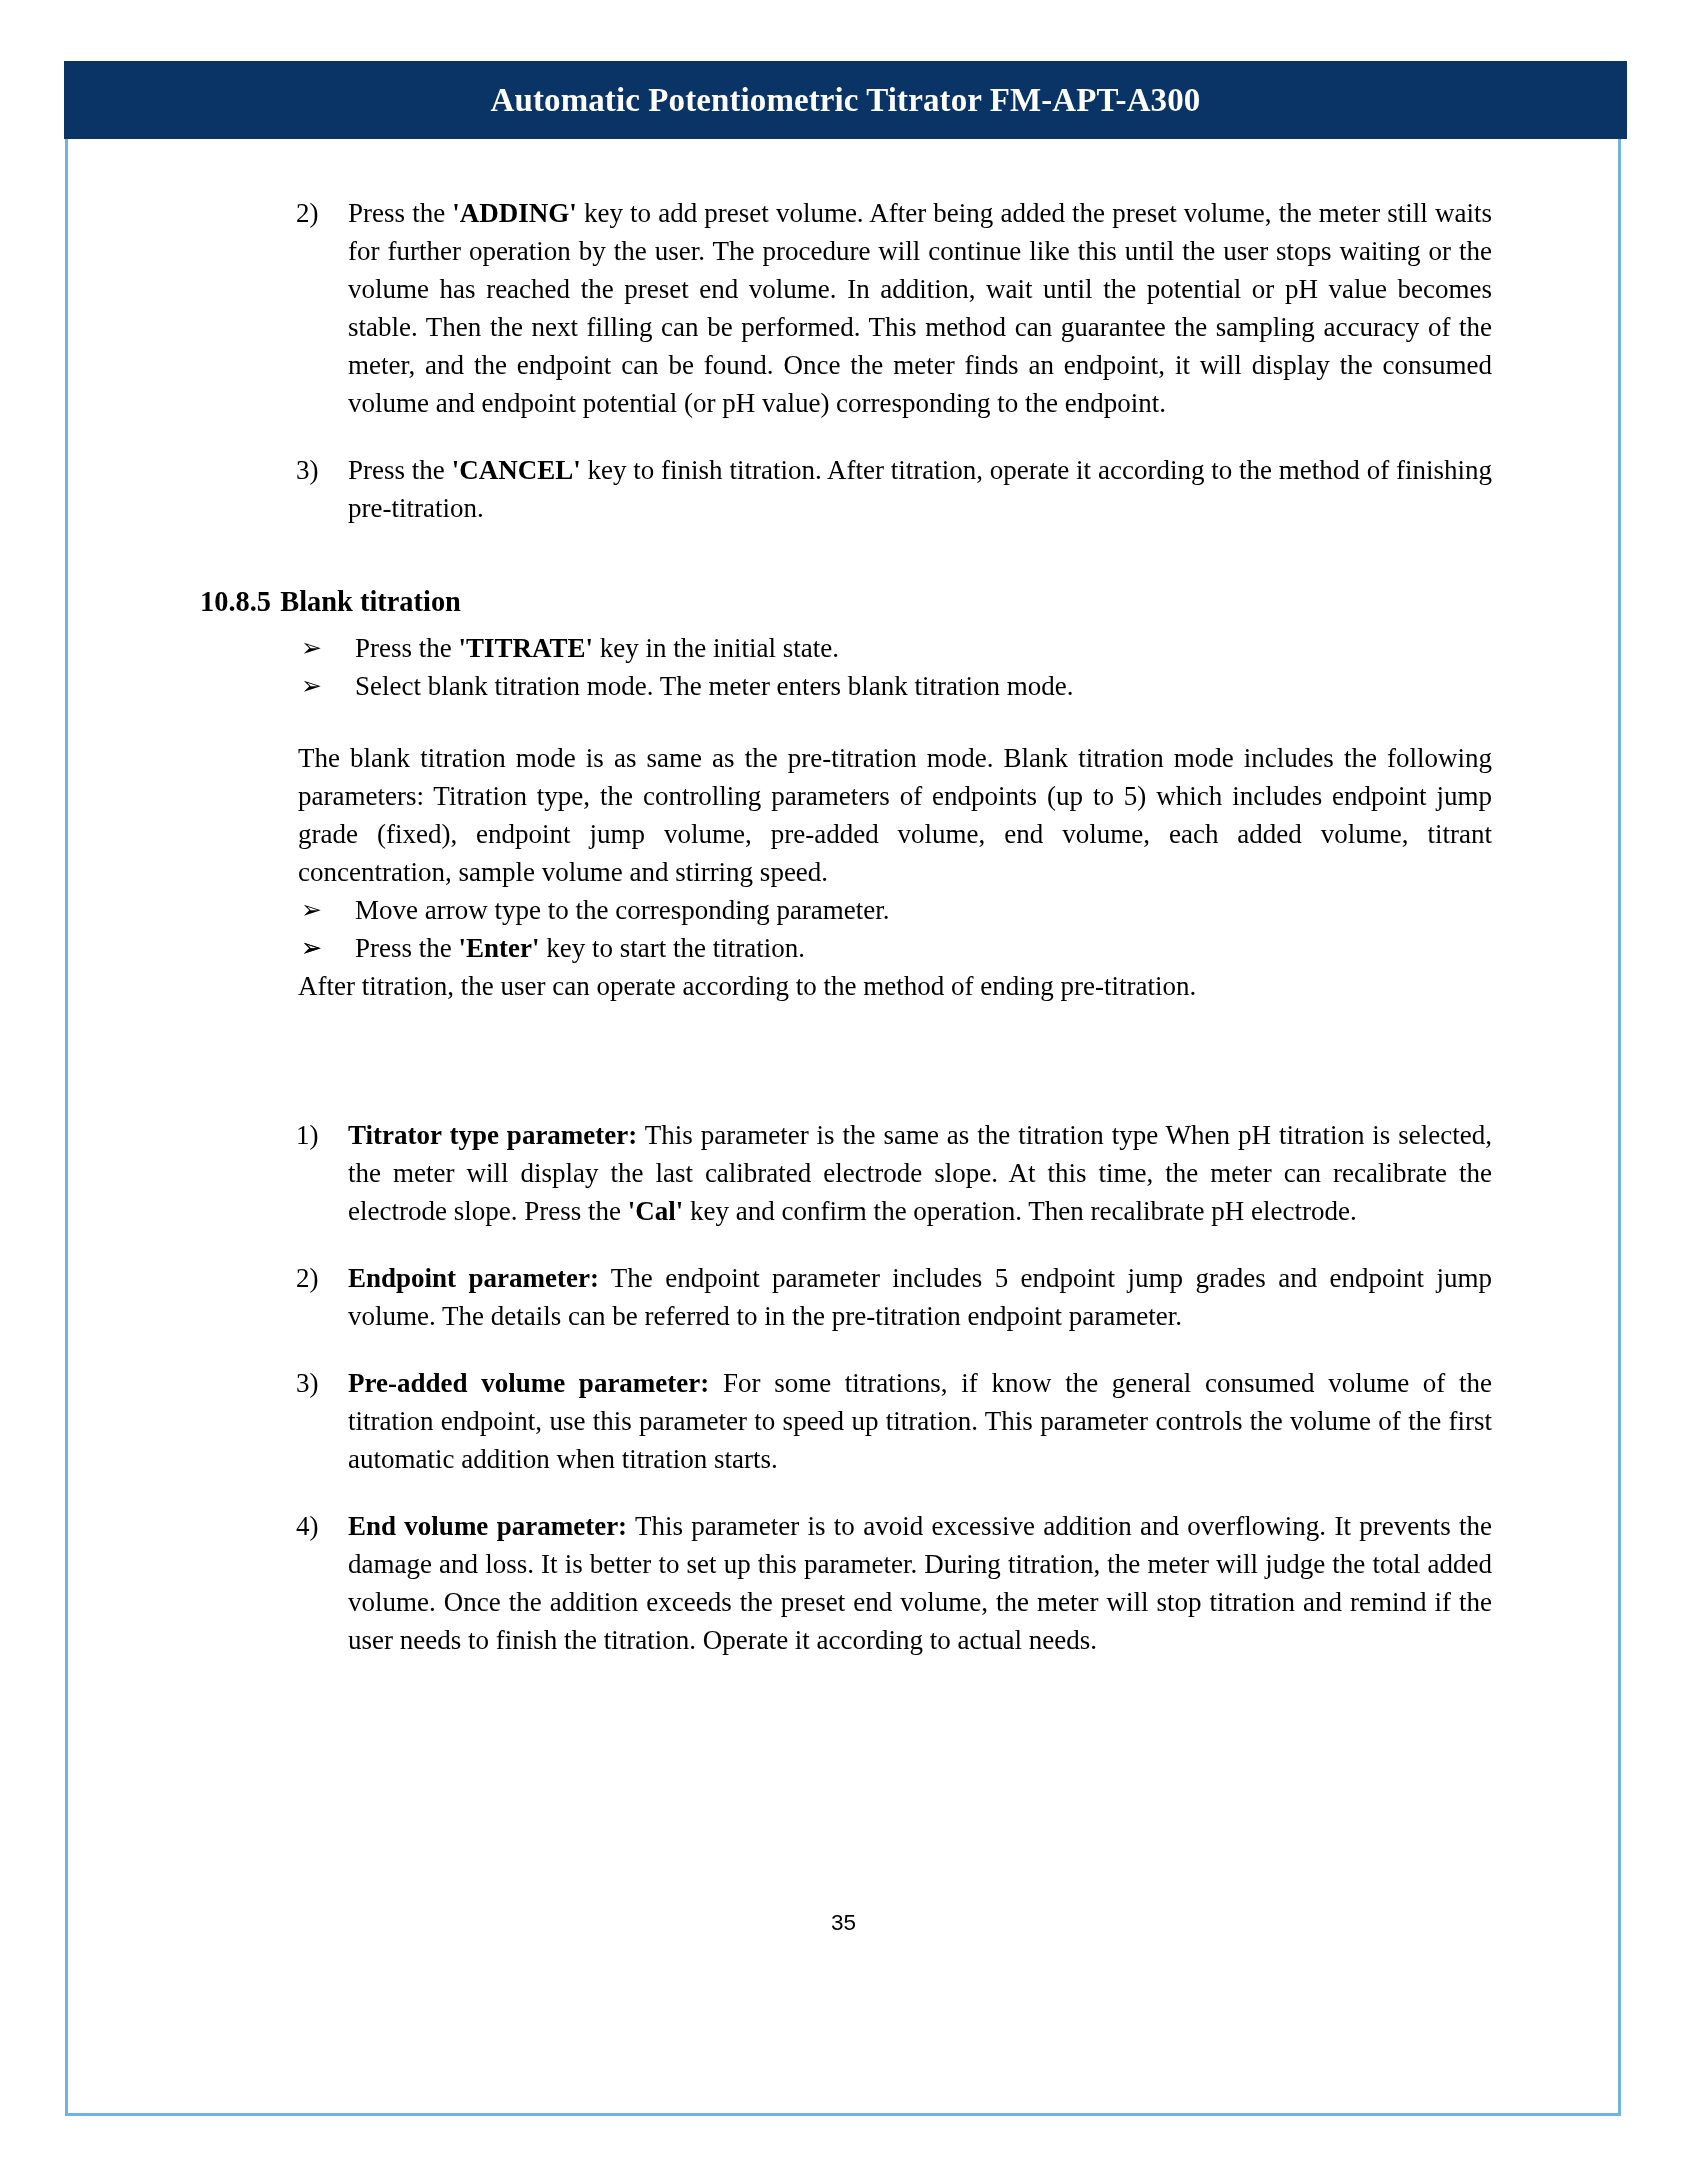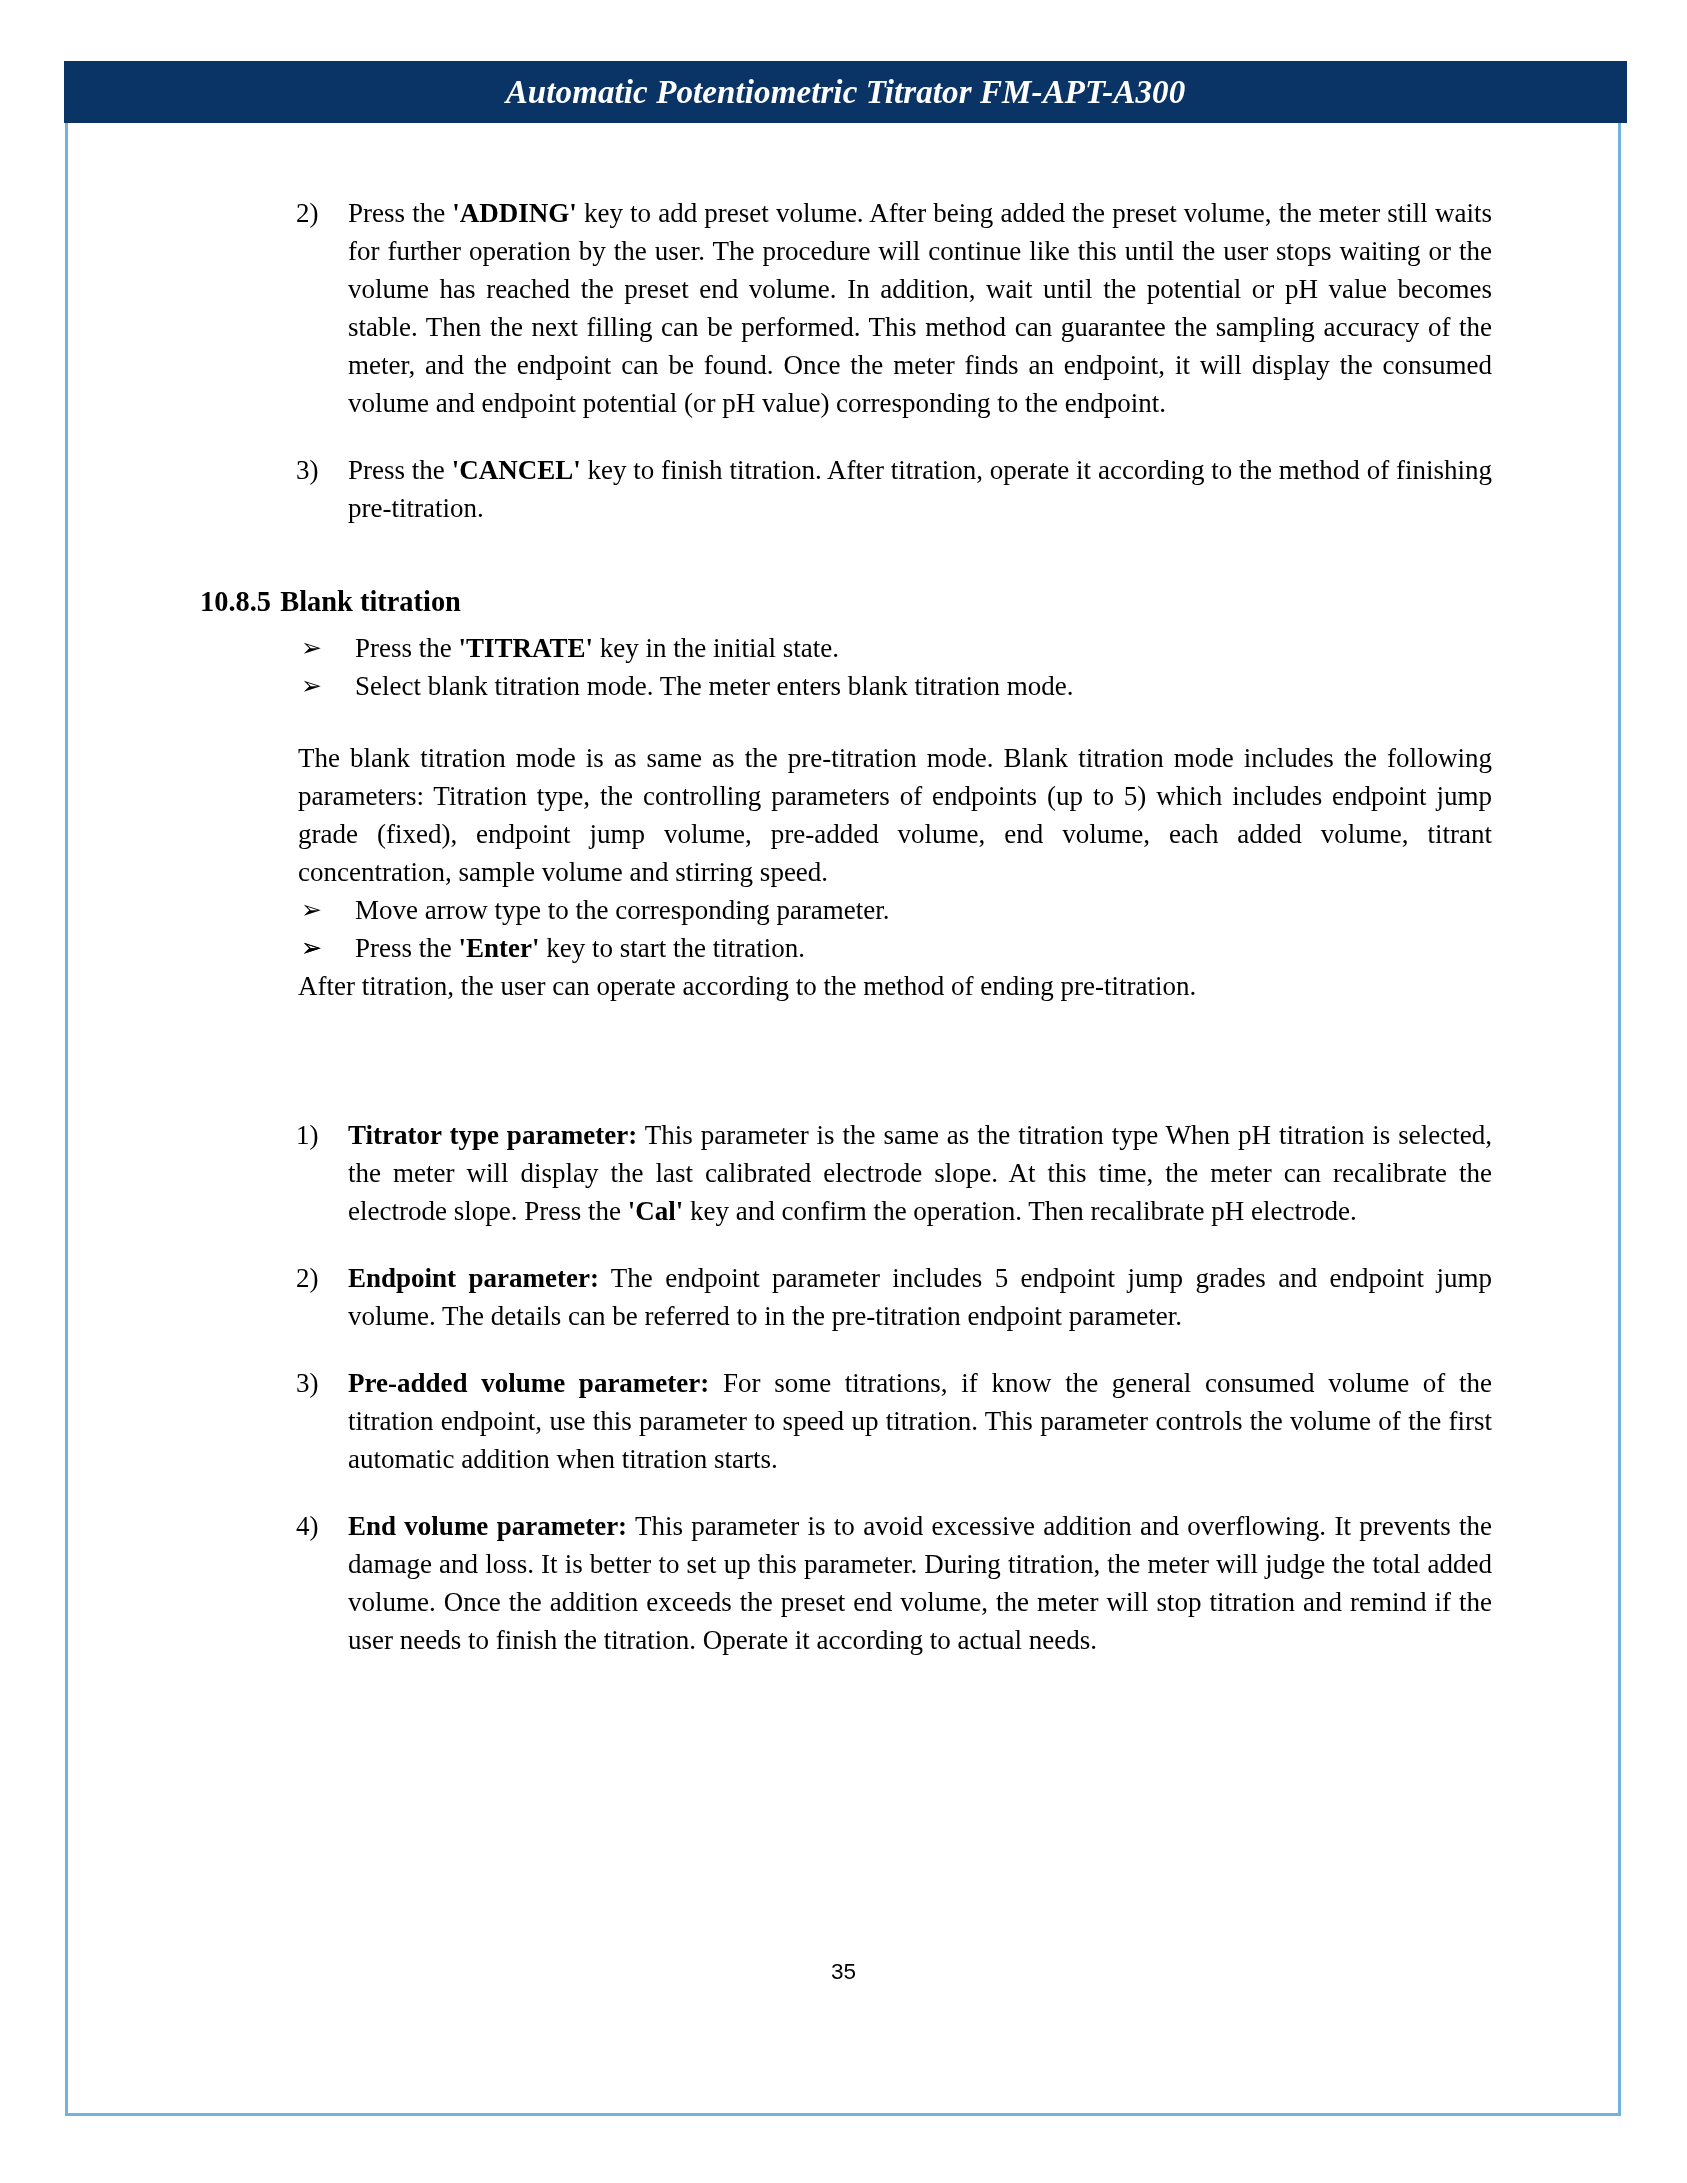--- a/index.html
+++ b/index.html
@@ -27,27 +27,26 @@
     box-sizing: border-box;
     pointer-events: none;
   }
 
   
   .header-band {
     position: absolute;
     left: 64px;
     top: 61px;
     width: 1563px;
-    height: 62px;
+    height: 78px;
     background: #0A3366;
     display: flex;
     align-items: center;
     justify-content: center;
     box-sizing: border-box;
-    font-style: italic;
   }
   .header-title {
     color: #ffffff;
     font-family: "Liberation Serif", "DejaVu Serif", serif;
     font-weight: bold;
     font-size: 33px;
     letter-spacing: 0.1px;
     line-height: 1;
     white-space: nowrap;
   }
@@ -149,21 +148,21 @@
   }
   .spacer-md { height: 34px; }
   .spacer-lg { height: 48px; }
 
   b, .b { font-weight: bold; }
 
   
   .page-number {
     position: absolute;
     left: 0;
-    top: 1959px;
+    top: 1910px;
     width: 1687px;
     text-align: center;
     font-family: "Liberation Sans", "DejaVu Sans", sans-serif;
     font-size: 22.5px;
     color: #000;
   }
 </style>
 </head>
 <body>
 

